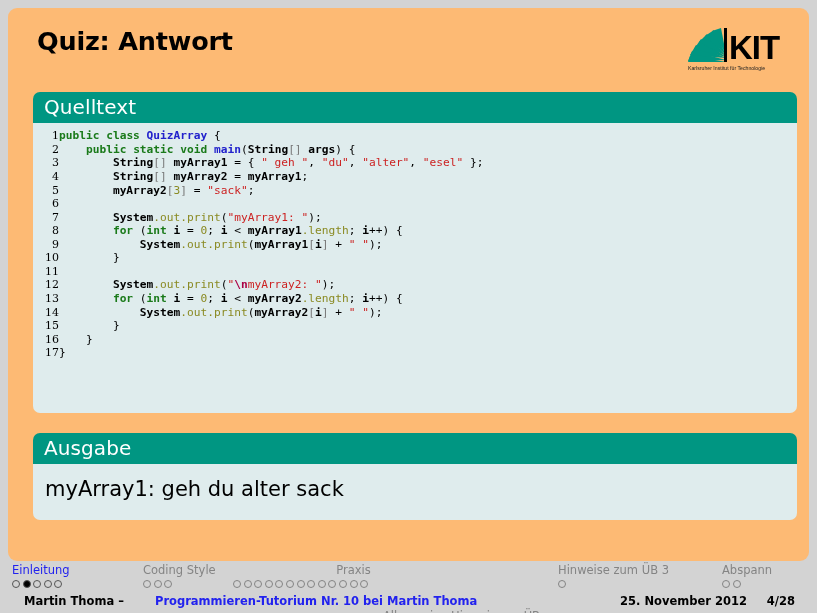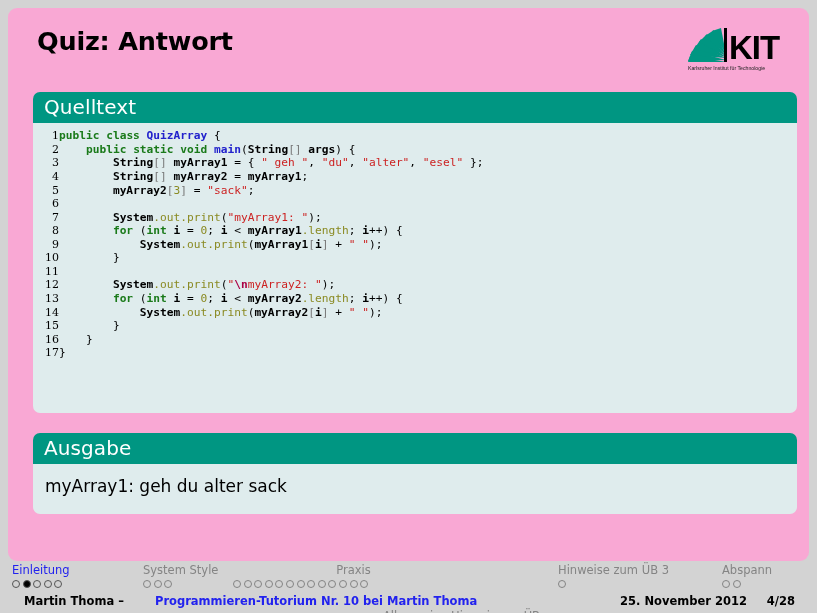--- a/index.html
+++ b/index.html
@@ -15,21 +15,21 @@
     position: relative;
   }
 
   
   #slide {
     position: absolute;
     left: 8px;
     top: 8px;
     width: 801px;
     height: 553px;
-    background: #f9a8d4;
+    background: #fdba74;
     border-radius: 9px;
     overflow: hidden;
   }
 
   
   #title-row {
     position: absolute;
     left: 0; top: 0;
     width: 801px;
     height: 74px;
@@ -112,21 +112,21 @@
   .esc { color: #aa0044; font-weight: bold; }        
   .mem { color: #8a8a22; }                           
   .num { color: #8a8a22; }                           
   .brk { color: #777777; }                           
   .pl  { color: #000000; }
 
   
   #block-ausgabe { top: 425px; }
   #output-body {
     padding: 10px 0 14px 12px;
-    font-size: 17px;
+    font-size: 21px;
     color: #000000;
     line-height: 1.52;
   }
   .output-line { white-space: pre; }
 
   
   #footer {
     position: absolute;
     left: 0;
     top: 561px;
@@ -320,21 +320,21 @@
 
 </div>
 
 <div id="footer">
   <div id="nav-row">
       <div class="nav-sec active" style="left: 12px;">
         <div class="nav-label">Einleitung</div>
         <div class="dots"><span class="dot"></span><span class="dot filled"></span><span class="dot"></span><span class="dot"></span><span class="dot"></span></div>
       </div>
       <div class="nav-sec" style="left: 143px;">
-        <div class="nav-label">System Style</div>
+        <div class="nav-label">Coding Style</div>
         <div class="dots"><span class="dot"></span><span class="dot"></span><span class="dot"></span></div>
       </div>
       <div class="nav-sec" style="left: 233px; text-align: right;">
         <div class="nav-label">Praxis</div>
         <div class="dots"><span class="dot"></span><span class="dot"></span><span class="dot"></span><span class="dot"></span><span class="dot"></span><span class="dot"></span><span class="dot"></span><span class="dot"></span><span class="dot"></span><span class="dot"></span><span class="dot"></span><span class="dot"></span><span class="dot"></span></div>
       </div>
       <div class="nav-sec" style="left: 383px; margin-top: 46px;">
         <div class="nav-label">Allgemeine Hinweise zu ÜB</div>
         <div class="dots"><span class="dot"></span><span class="dot"></span><span class="dot"></span></div>
       </div>

